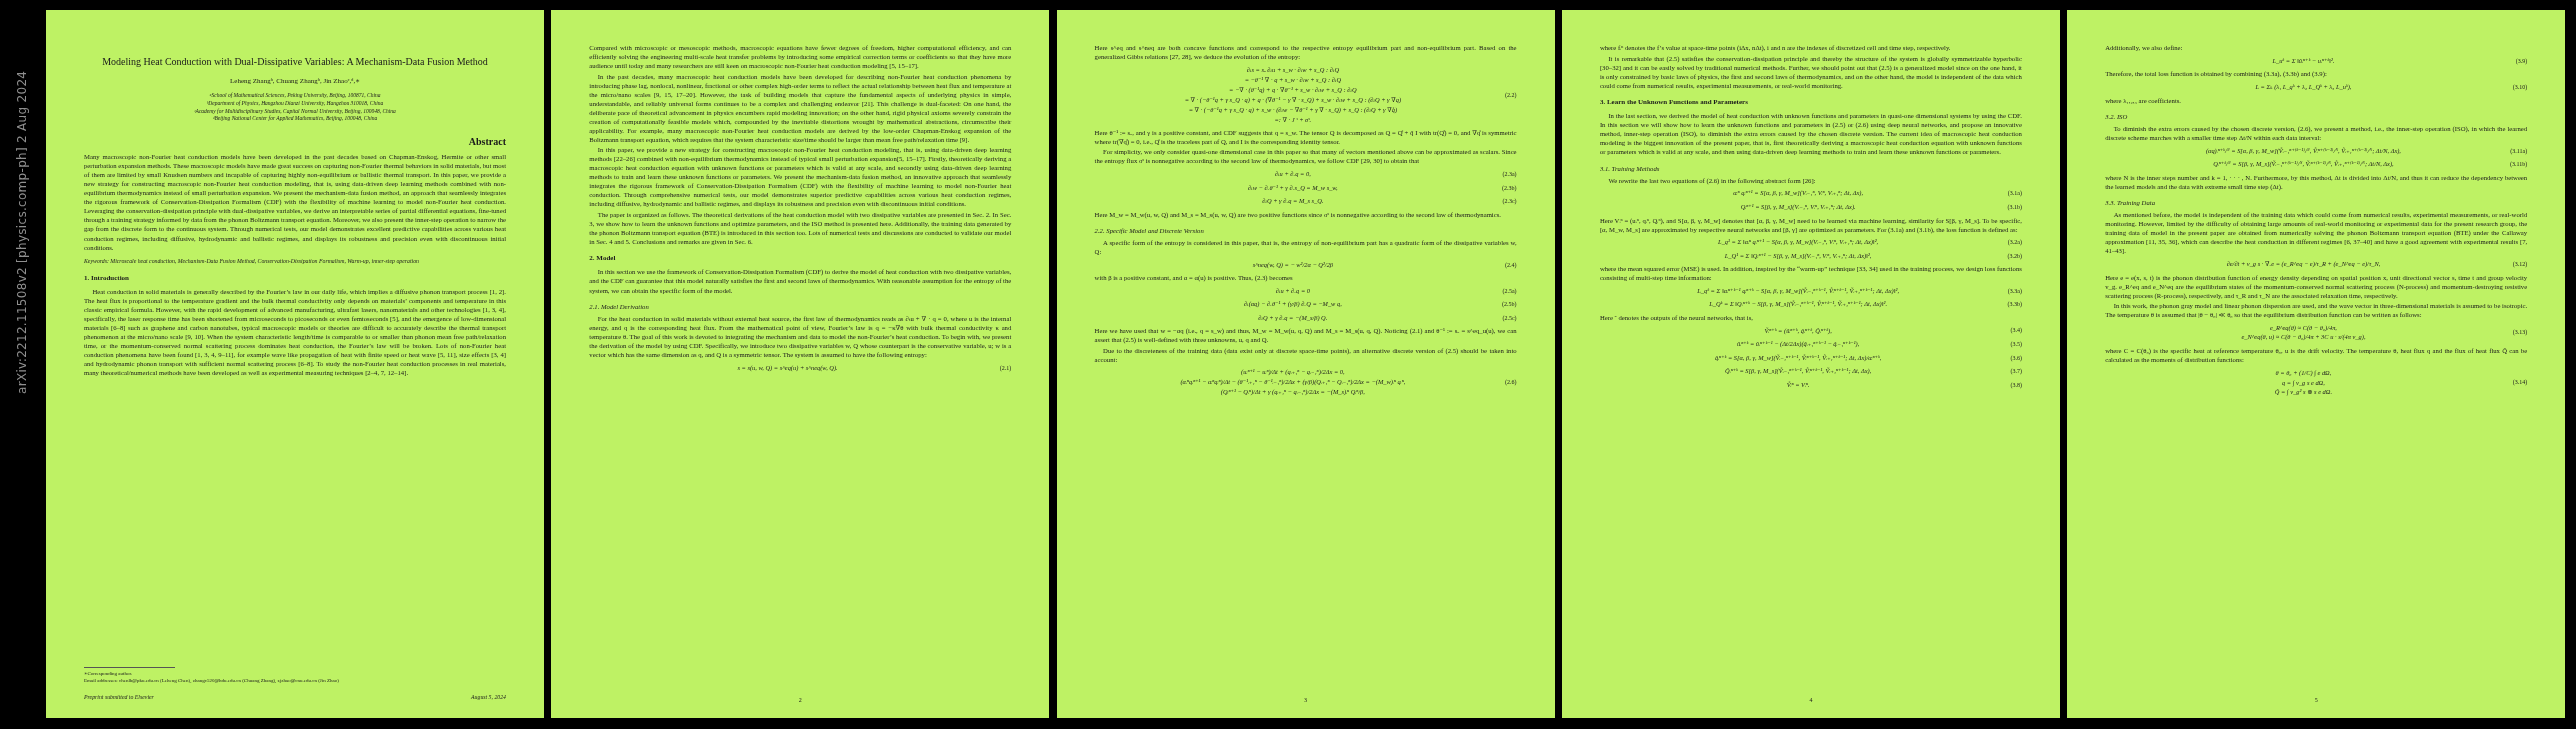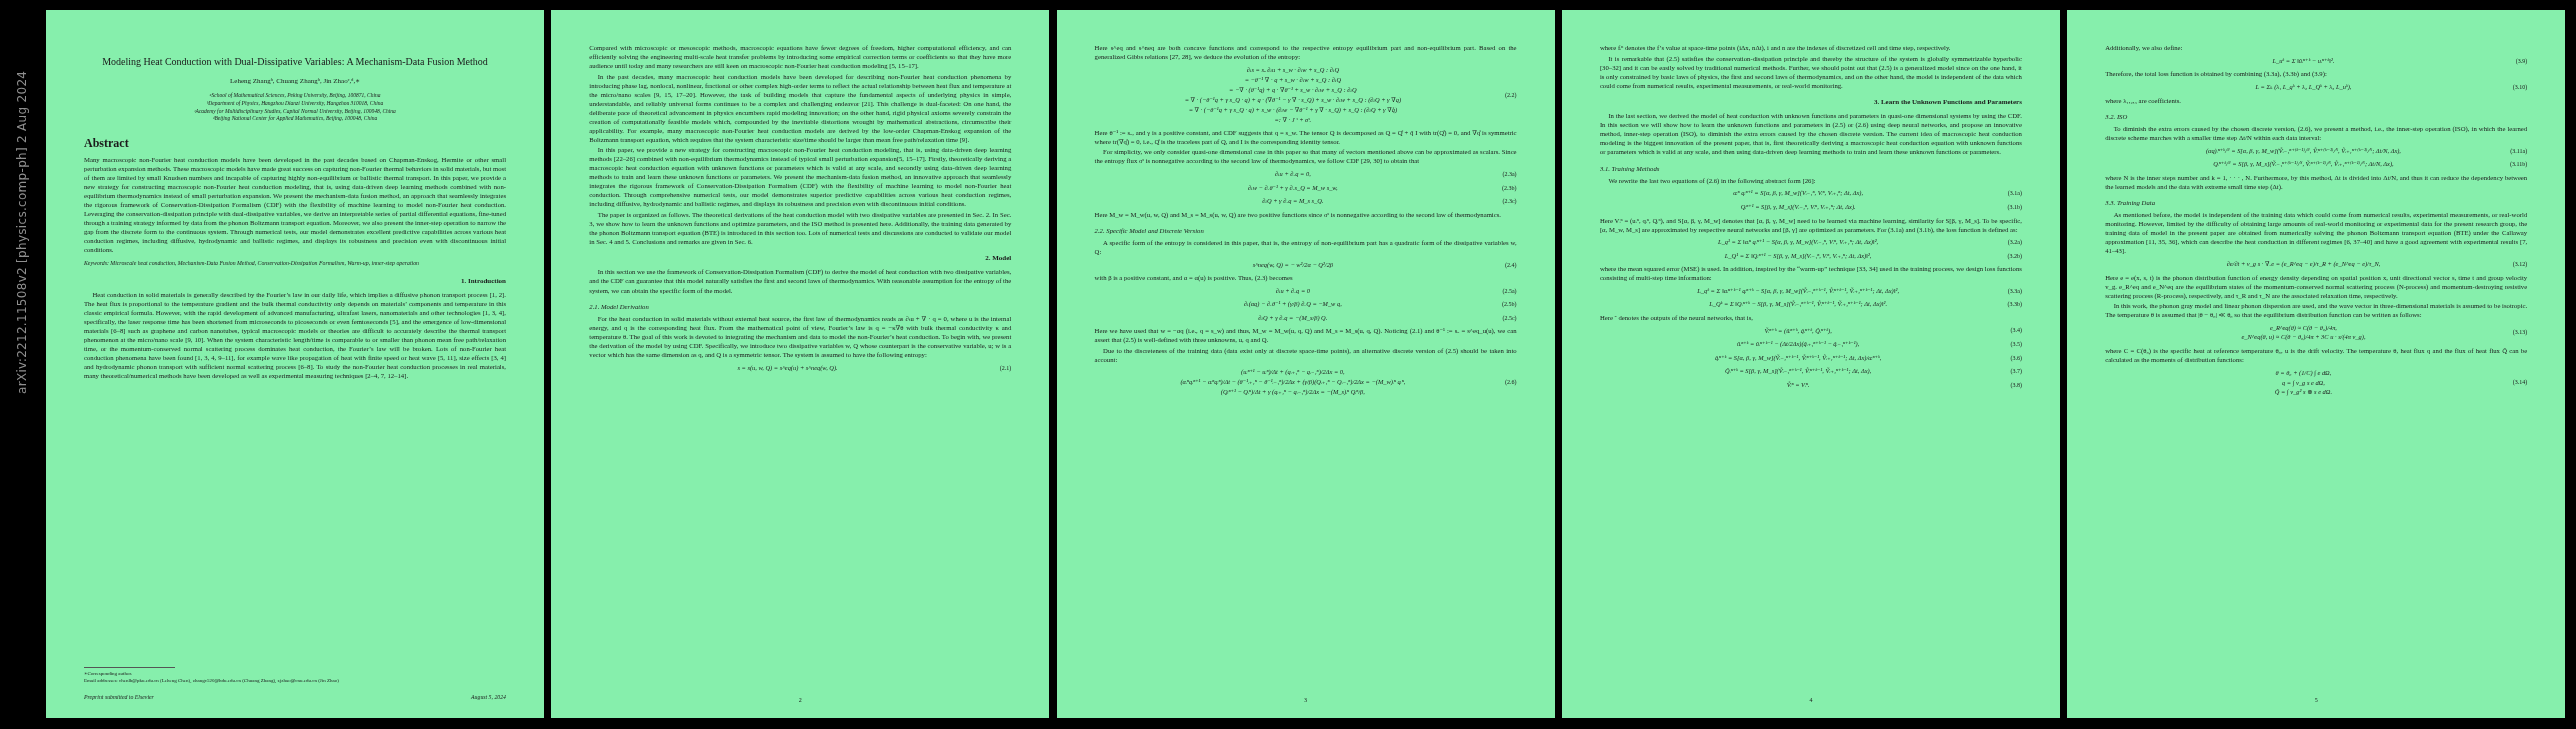--- a/index.html
+++ b/index.html
@@ -8,29 +8,29 @@
     overflow: hidden; font-family: "Liberation Serif", "DejaVu Serif", serif;
   }
   .arxiv-strip {
     position: absolute; left: 14.6px; top: 394px;
     transform: rotate(-90deg); transform-origin: top left;
     white-space: nowrap; font-family: "DejaVu Sans", "Liberation Sans", sans-serif;
     font-size: 12px; color: #8f8f8f; letter-spacing: 0.3px;
   }
   .pages { position: absolute; left: 46px; top: 10.3px; display: flex; gap: 7.3px; }
   .page {
-    width: 498px; height: 708px; background: #86efac; box-sizing: border-box;
+    width: 498px; height: 708px; background: #bef264; box-sizing: border-box;
     padding: 33px 38px 27px; position: relative; color: #1b1b1b;
     font-size: 6.7px; line-height: 1.35; text-align: justify; overflow: hidden;
   }
   .p-title { text-align: center; font-size: 10px; line-height: 1.3; margin: 12px 18px 8.5px; }
   .p-authors { text-align: center; font-size: 7px; margin: 3.6px 0 6px; }
   .aff-line { text-align: center; font-style: italic; font-size: 5.5px; line-height: 1.4; }
-  .abstract-head { font-weight: bold; font-size: 12px; margin: 12px 0 3.6px; text-align: left; }
-  .sec-heading { font-weight: bold; font-size: 7px; margin: 8.5px 0 3.6px; text-align: right; }
+  .abstract-head { font-weight: bold; font-size: 10px; margin: 12px 0 3.6px; text-align: right; }
+  .sec-heading { font-weight: bold; font-size: 7px; margin: 8.5px 0 3.6px; text-align: left; }
   .sub-heading { font-style: italic; font-size: 6.7px; margin: 7.3px 0 3px; text-align: left; }
   .para { margin: 0 0 1.2px; text-indent: 8.5px; }
   .noindent { text-indent: 0; }
   .keywords { font-size: 5.8px; margin-top: 6px; font-style: italic; }
   .eq-row { display: flex; align-items: center; margin: 3.6px 0; }
   .eq-body { flex: 1; text-align: center; font-style: italic; font-size: 6.4px; }
   .eq-line { line-height: 1.55; }
   .eq-num { font-style: normal; min-width: 25.5px; text-align: right; font-size: 6px; }
   .footnote { position: absolute; left: 38px; right: 38px; bottom: 34px; font-size: 5px; line-height: 1.35; text-align: justify; }
   .fn-rule { width: 91px; border-top: 0.6px solid #555; margin-bottom: 2.4px; }

